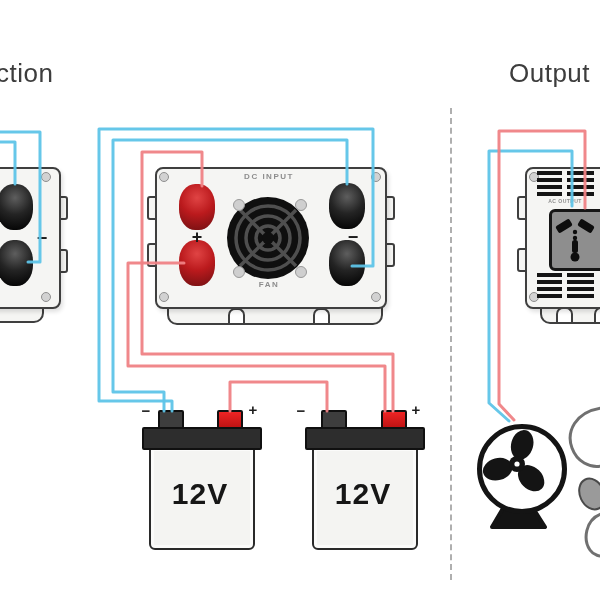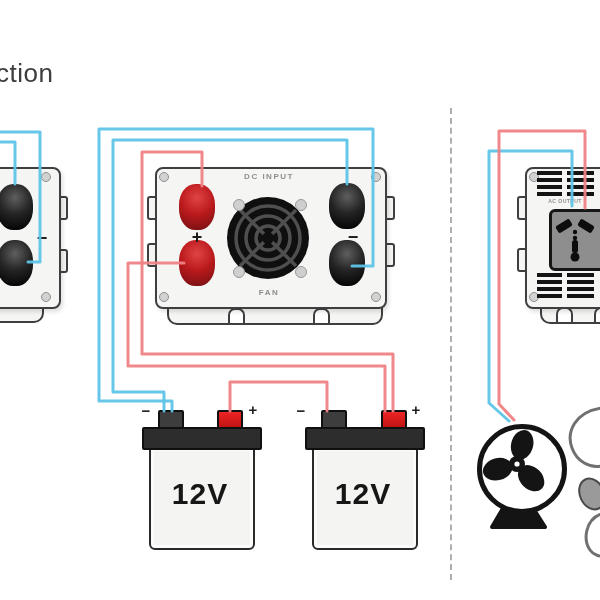--- a/index.html
+++ b/index.html
@@ -75,20 +75,21 @@
   #fan-base{position:absolute;left:460px;top:490px;z-index:1;}
   #appliance{position:absolute;left:560px;top:395px;z-index:1;}
   #grille{position:absolute;left:226px;top:196px;z-index:3;}
 </style>
 </head>
 <body>
 
 <div id="stage">
 
   <div class="title" id="title-left">ction</div>
+  <div class="title" id="title-output">Output</div>
 
   <div id="divider"></div>
 
   <div class="grp">
     <div class="bracket" style="left:-40px;top:303px;width:80px;height:16px;"></div>
     <div class="tab" style="left:50px;top:196px;width:14px;height:20px;"></div>
     <div class="tab" style="left:50px;top:249px;width:14px;height:20px;"></div>
     <div class="body" style="left:-40px;top:167px;width:97px;height:138px;"></div>
     <div class="screw" style="left:41px;top:172px;"></div>
     <div class="screw" style="left:41px;top:292px;"></div>
@@ -105,21 +106,21 @@
     <div class="tab" style="left:147px;top:243px;width:14px;height:20px;"></div>
     <div class="tab" style="left:377px;top:196px;width:14px;height:20px;"></div>
     <div class="tab" style="left:377px;top:243px;width:14px;height:20px;"></div>
     <div class="body" style="left:155px;top:167px;width:228px;height:138px;"></div>
     <div class="screw" style="left:159px;top:172px;"></div>
     <div class="screw" style="left:371px;top:172px;"></div>
     <div class="screw" style="left:159px;top:292px;"></div>
     <div class="screw" style="left:371px;top:292px;"></div>
 
     <div class="devlabel" style="top:172px;">DC INPUT</div>
-    <div class="devlabel" style="top:288px;">FAN</div>
+    <div class="devlabel" style="top:280px;">FAN</div>
 
     <svg id="grille" width="84" height="84">
       <circle cx="42" cy="42" r="41" fill="#0f0f0f"></circle>
       <circle cx="42" cy="42" r="32" fill="none" stroke="#4f4f4f" stroke-width="3.5"></circle>
       <circle cx="42" cy="42" r="22" fill="none" stroke="#4f4f4f" stroke-width="3.5"></circle>
       <circle cx="42" cy="42" r="12" fill="none" stroke="#4f4f4f" stroke-width="3.5"></circle>
       <line x1="14" y1="14" x2="70" y2="70" stroke="#4f4f4f" stroke-width="3.5"></line>
       <line x1="70" y1="14" x2="14" y2="70" stroke="#4f4f4f" stroke-width="3.5"></line>
       <circle cx="42" cy="42" r="6" fill="#0f0f0f"></circle>
     </svg>

